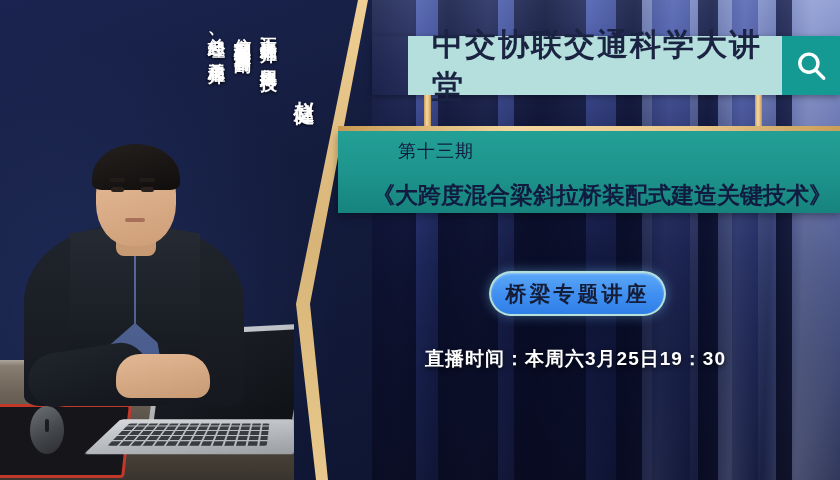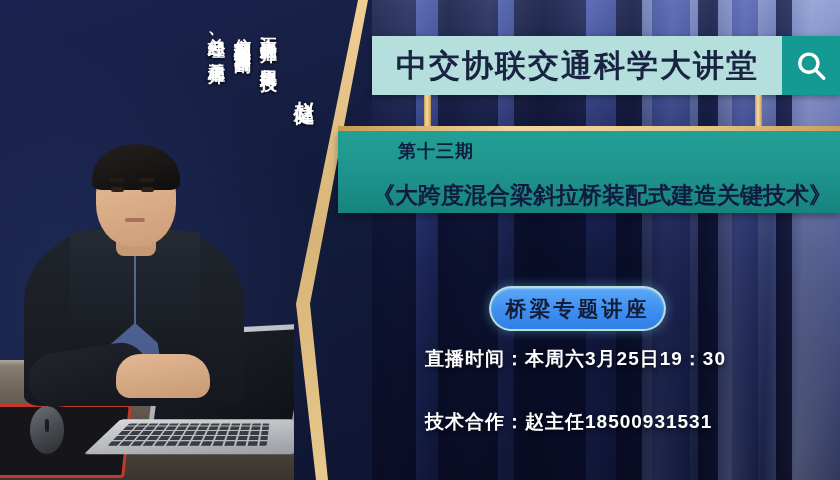--- a/index.html
+++ b/index.html
@@ -179,21 +179,21 @@
 
   
   .title-banner{
     position:absolute; left:372px; top:36px; width:468px; height:59px;
     display:flex; align-items:stretch;
     box-shadow:0 2px 6px rgba(0,0,0,.35);
   }
   .title-banner .tb-text{
     flex:1; background:#b5dfdc; display:flex; align-items:center;
     padding-left:24px;
-    font-size:31px; font-weight:bold; color:#1b2343; letter-spacing:2px;
+    font-size:31px; font-weight:bold; color:#1b2343; letter-spacing:2px;margin-left:36px;
   }
   .title-banner .tb-icon{
     width:58px; background:#159a93; display:flex;
     align-items:center; justify-content:center;
   }
   .title-banner .tb-icon svg{ width:34px; height:34px; }
 
   
   .post{
     position:absolute; top:95px; width:7px; height:42px;
@@ -206,26 +206,26 @@
   .sub-banner{
     position:absolute; left:338px; top:131px; width:502px; height:82px;
     background:linear-gradient(180deg,#23a096 0%,#1d938c 55%,#17837d 100%);
     box-shadow:0 3px 8px rgba(0,0,0,.35);
     padding:8px 10px 0 34px; color:#111a3f;
   }
   .sub-banner:before{
     content:""; position:absolute; left:0; top:-5px; width:100%; height:5px;
     background:linear-gradient(90deg,#c79a52,#f3d69f 35%,#e9c78c 70%,#c99e58);
   }
-  .sb-line1{ font-size:18px; font-weight:bold; padding-left:26px; letter-spacing:1px; }
+  .sb-line1{ font-size:18px; font-weight:normal; padding-left:26px; letter-spacing:1px; }
   .sb-line2{ font-size:23px; font-weight:bold; margin-top:17px; letter-spacing:0px; white-space:nowrap; }
 
   
   .pill{
-    position:absolute; left:489px; top:286px; width:177px; height:45px;
+    position:absolute; left:489px; top:271px; width:177px; height:45px;
     border-radius:23px;
     background:linear-gradient(180deg,#5aa8f7 0%,#3f8ef0 55%,#2f7fe8 100%);
     border:2px solid rgba(186,228,216,.95);
     box-shadow:0 0 12px rgba(120,190,255,.45), inset 0 1px 2px rgba(255,255,255,.4);
     display:flex; align-items:center; justify-content:center;
     font-size:21px; font-weight:bold; color:#141c36; letter-spacing:3px;
   }
 
   
   .info{
@@ -315,15 +315,14 @@
   <div class="post p2"></div>
 
   <div class="sub-banner">
     <div class="sb-line1">第十三期</div>
     <div class="sb-line2">《大跨度混合梁斜拉桥装配式建造关键技术》</div>
   </div>
 
   <div class="pill">桥梁专题讲座</div>
 
   <div class="info l1">直播时间：本周六3月25日19：30</div>
-  <div class="info l2">技术合作：赵主任18500931531</div>
 
 </div>
 
 </body></html>

